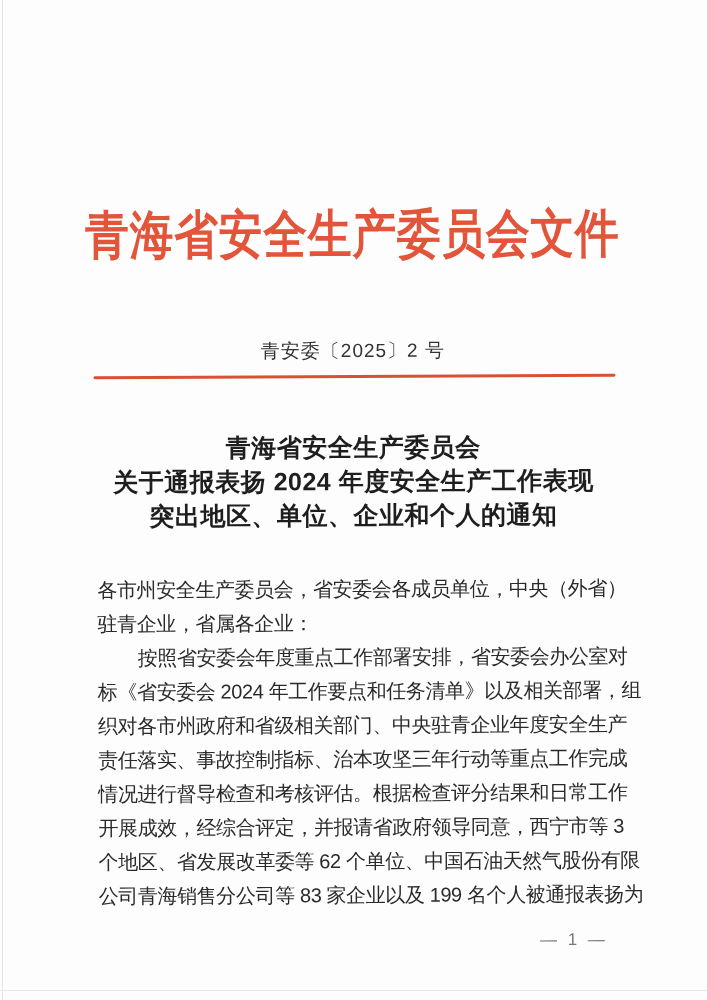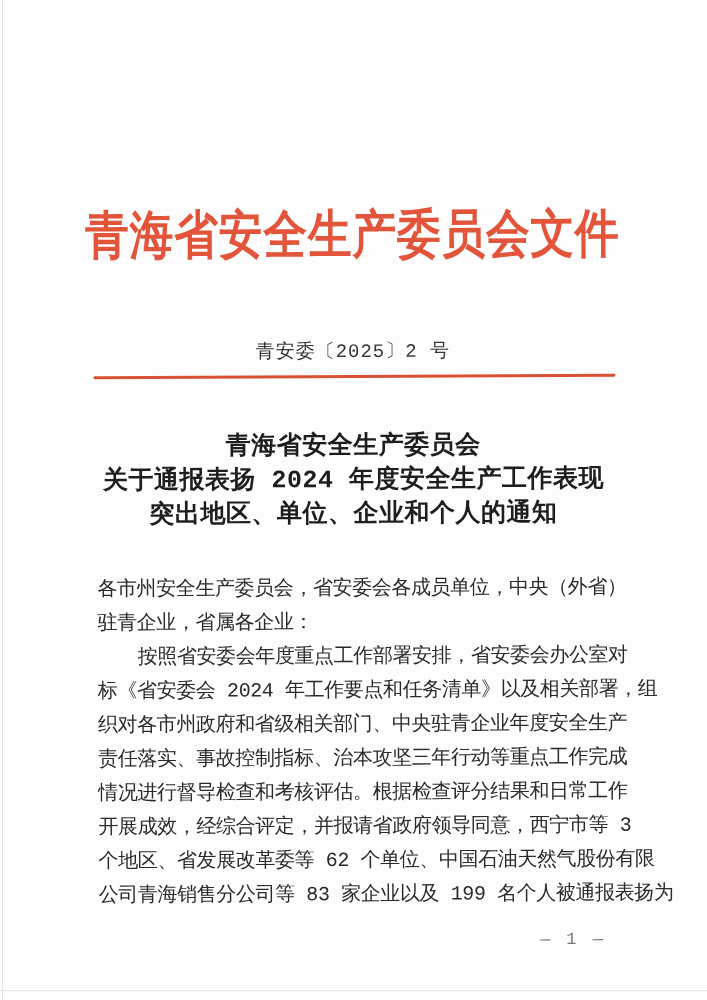--- a/index.html
+++ b/index.html
@@ -6,21 +6,21 @@
     margin: 0;
     padding: 0;
     background: #ffffff;
   }
   .page {
     position: relative;
     width: 707px;
     height: 1000px;
     background: #fdfdfd;
     overflow: hidden;
-    font-family: Liberation Mono, monospace;
+    font-family: Liberation Sans, sans-serif;
   }
   .scan-tilt {
     position: absolute;
     top: 0; left: 0; right: 0; bottom: 0;
     transform: rotate(-0.25deg);
   }
   .edge-left {
     position: absolute;
     top: 0; left: 2px;
     width: 1px; height: 1000px;

